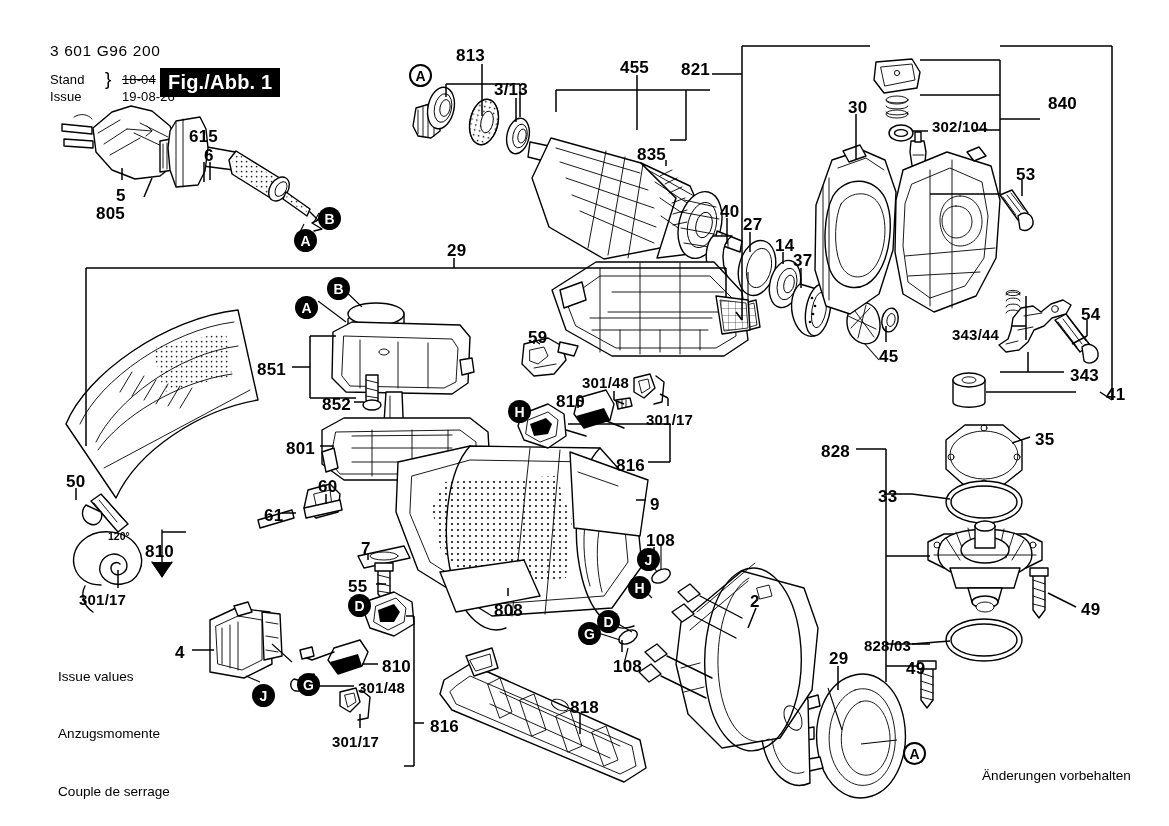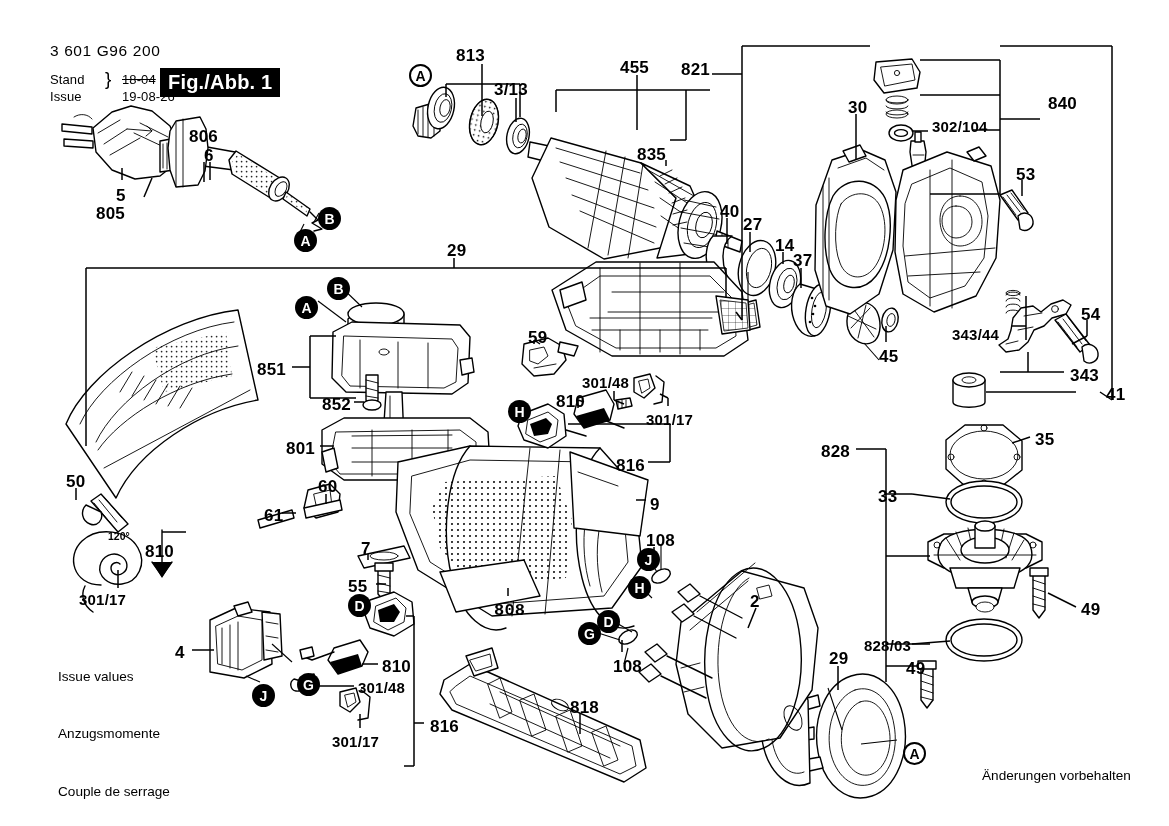--- a/index.html
+++ b/index.html
@@ -702,21 +702,21 @@
   <div class="txt deg" style="left:108px; top:530px;">120°</div>
 
   <div class="txt disclaimer" style="left:982px; top:729px;">
     <div>Änderungen vorbehalten</div>
     <div>Modifications reserved</div>
     
     
   </div>
 
   <div id="labels">
-      <div class="txt partno" style="left: 189px; top: 127px;">806</div>
+      <div class="txt partno" style="left: 189px; top: 127px;">615</div>
       <div class="txt partno" style="left: 204px; top: 146px;">6</div>
       <div class="txt partno" style="left: 116px; top: 186px;">5</div>
       <div class="txt partno" style="left: 96px; top: 204px;">805</div>
       <div class="txt partno" style="left: 456px; top: 46px;">813</div>
       <div class="txt partno" style="left: 494px; top: 80px;">3/13</div>
       <div class="txt partno" style="left: 620px; top: 58px;">455</div>
       <div class="txt partno" style="left: 637px; top: 145px;">835</div>
       <div class="txt partno" style="left: 681px; top: 60px;">821</div>
       <div class="txt partno" style="left: 720px; top: 202px;">40</div>
       <div class="txt partno" style="left: 743px; top: 215px;">27</div>
@@ -748,21 +748,21 @@
       <div class="txt partno sm" style="left: 646px; top: 411px;">301/17</div>
       <div class="txt partno" style="left: 616px; top: 456px;">816</div>
       <div class="txt partno" style="left: 650px; top: 495px;">9</div>
       <div class="txt partno" style="left: 66px; top: 472px;">50</div>
       <div class="txt partno" style="left: 145px; top: 542px;">810</div>
       <div class="txt partno sm" style="left: 79px; top: 591px;">301/17</div>
       <div class="txt partno" style="left: 318px; top: 477px;">60</div>
       <div class="txt partno" style="left: 264px; top: 506px;">61</div>
       <div class="txt partno" style="left: 361px; top: 539px;">7</div>
       <div class="txt partno" style="left: 348px; top: 577px;">55</div>
-      <div class="txt partno" style="left: 494px; top: 601px; font-family: Liberation Mono, monospace;">808</div>
+      <div class="txt partno" style="left: 494px; top: 601px;">808</div>
       <div class="txt partno" style="left: 175px; top: 643px;">4</div>
       <div class="txt partno" style="left: 382px; top: 657px;">810</div>
       <div class="txt partno sm" style="left: 358px; top: 679px;">301/48</div>
       <div class="txt partno sm" style="left: 332px; top: 733px;">301/17</div>
       <div class="txt partno" style="left: 430px; top: 717px;">816</div>
       <div class="txt partno" style="left: 570px; top: 698px;">818</div>
       <div class="txt partno" style="left: 646px; top: 531px;">108</div>
       <div class="txt partno" style="left: 613px; top: 657px;">108</div>
       <div class="txt partno" style="left: 750px; top: 592px;">2</div>
     </div>

